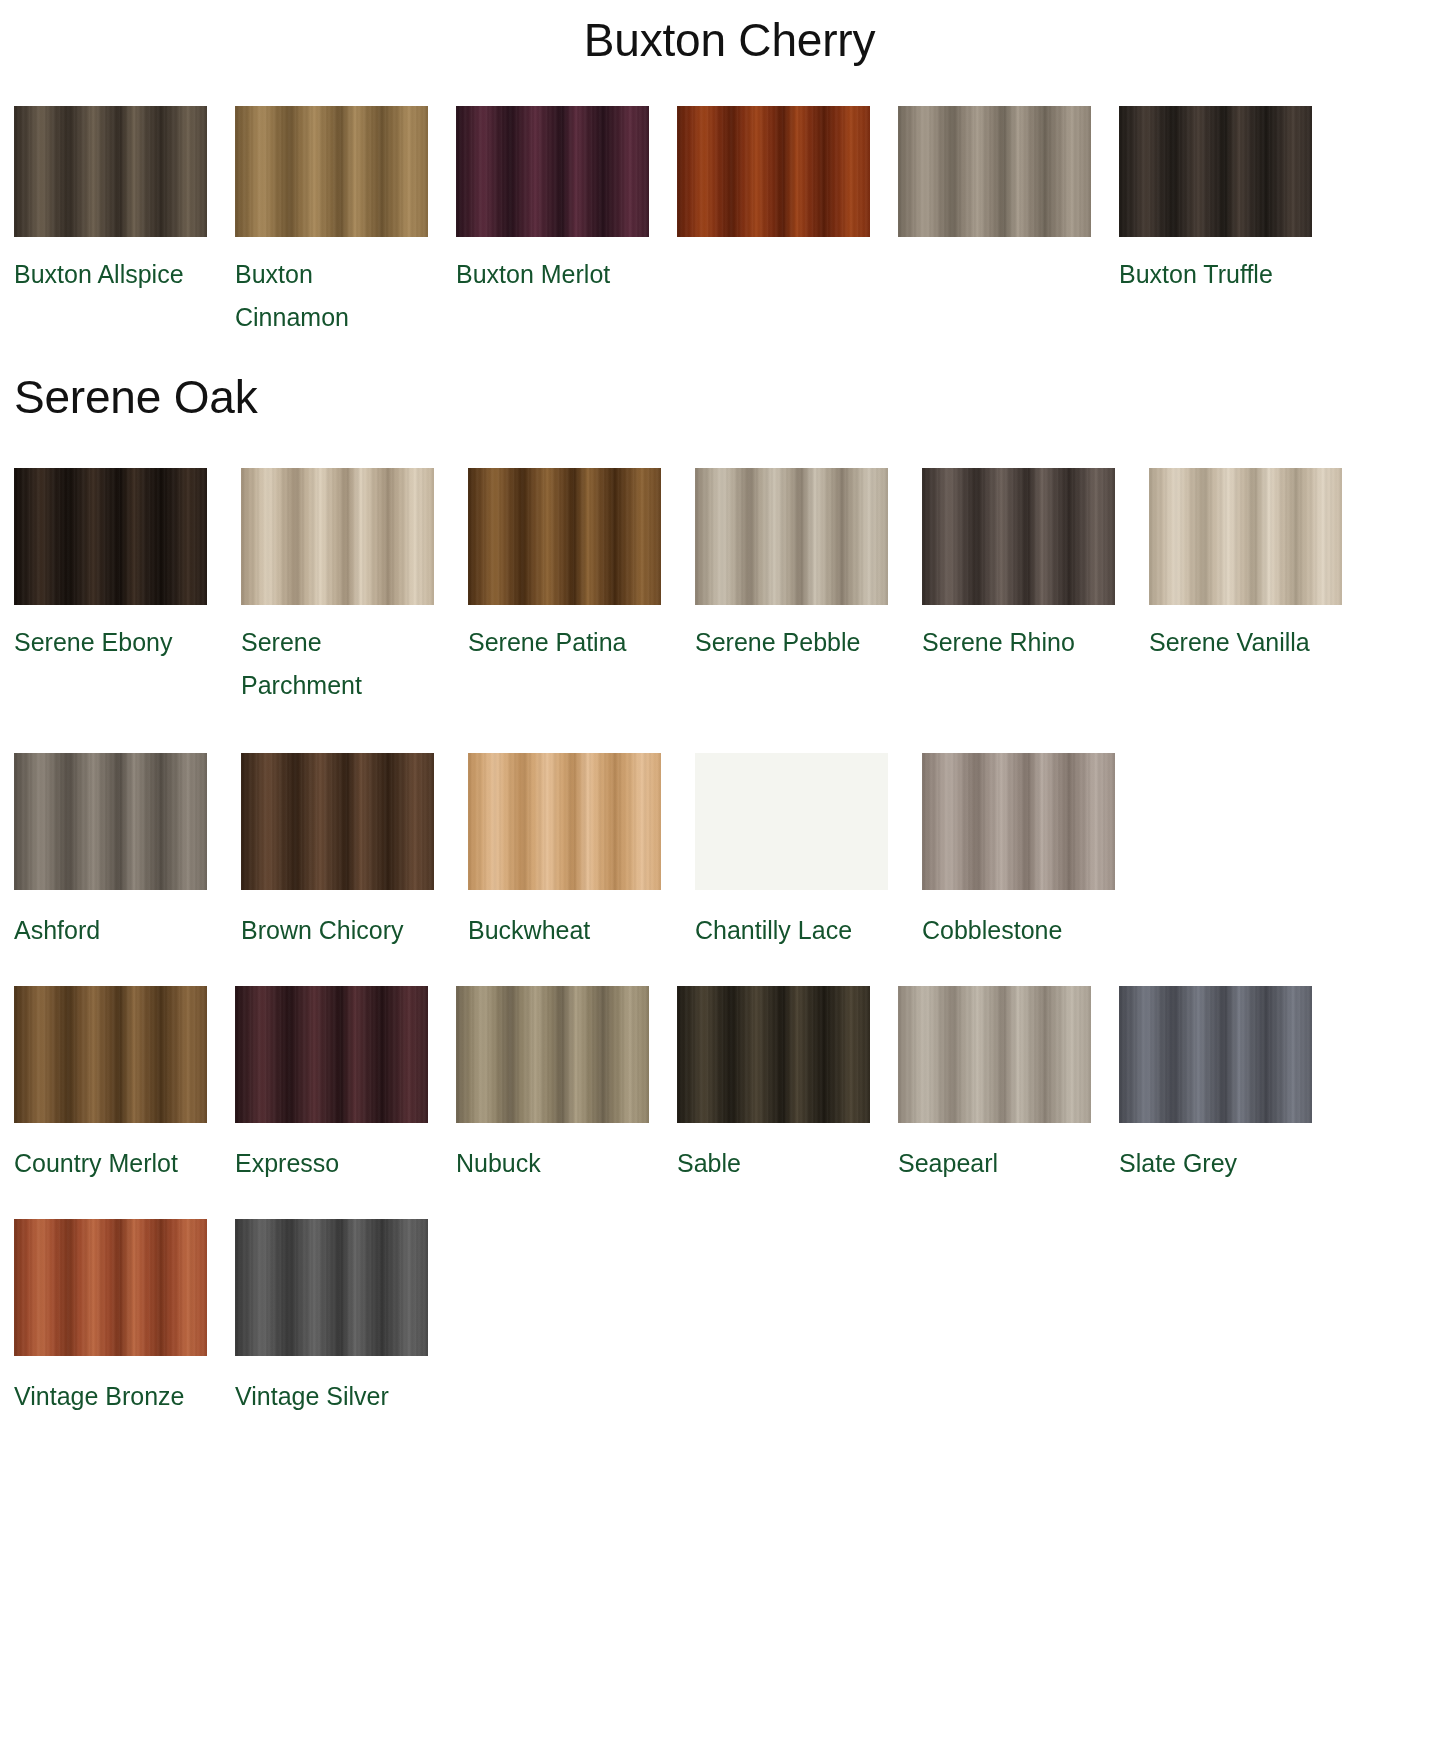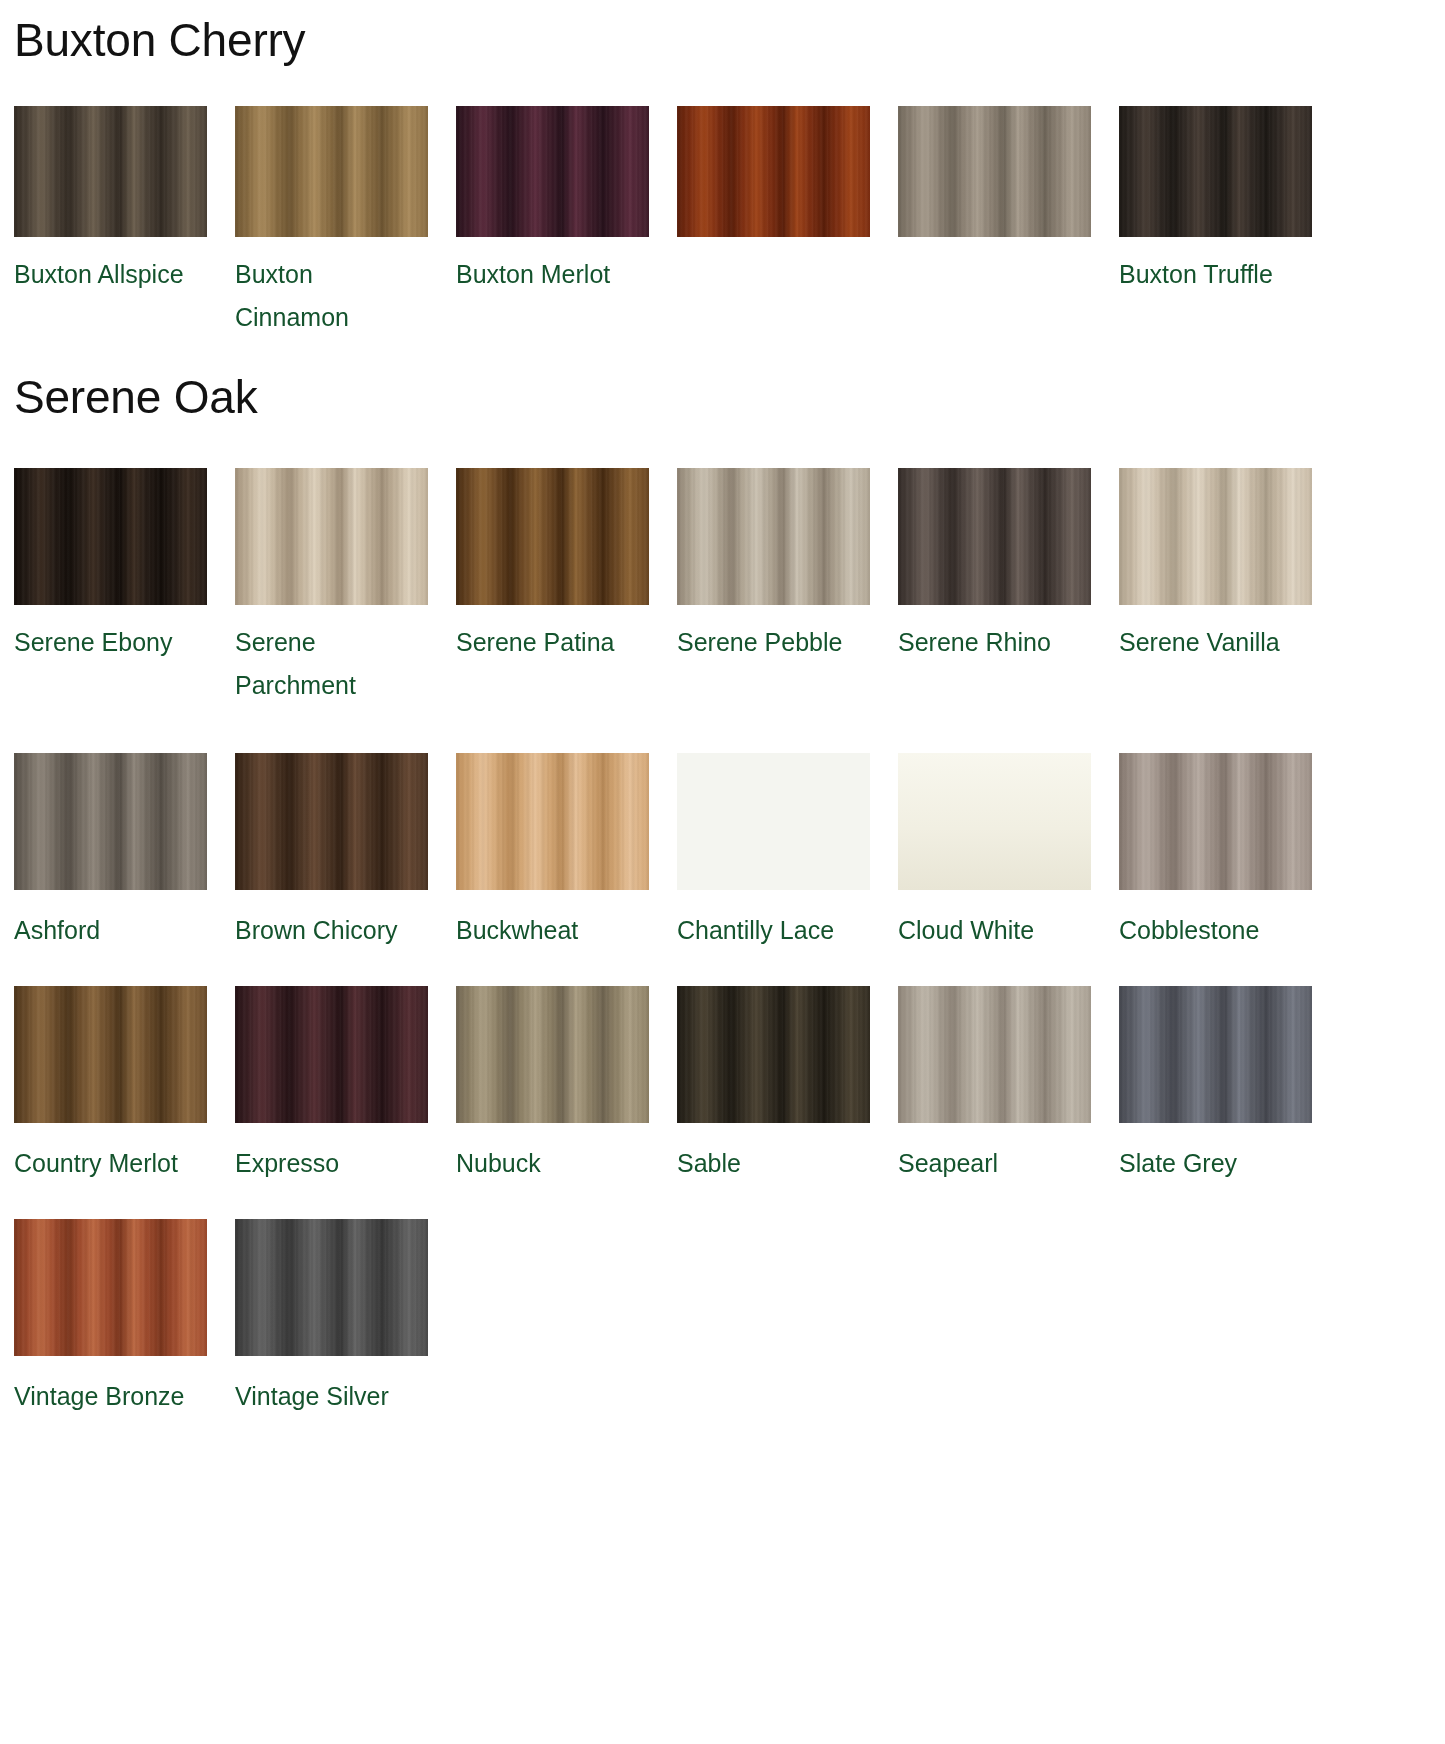--- a/index.html
+++ b/index.html
@@ -30,34 +30,34 @@
     font-weight: 400;
     font-size: 46px;
     line-height: 1.05;
     letter-spacing: -0.2px;
     color: #121212;
     margin: 0;
     padding-left: 14px;
   }
 
   
-  .sec-buxton  .section-title { padding-top: 16px; }
+  .sec-buxton  .section-title { padding-top: 16px; text-align: center; }
   .sec-serene  .section-title { padding-top: 34px; }
   .sec-maple   .section-title { padding-top: 38px; }
 
   .swatch-grid {
     display: grid;
     grid-template-columns: repeat(6, 221px);
     column-gap: 0px;
     padding-left: 14px;
     margin-top: 0;
   }
 
   .row-gap-1 { margin-top: 42px; }
-  .row-gap-2 { margin-top: 46px; }
+  .row-gap-2 { margin-top: 46px; gap: 6px; }
   .row-gap-3 { margin-top: 34px; }
 
   .swatch-cell {
     width: 221px;
     padding-right: 28px;
   }
 
   .swatch {
     width: 193px;
     height: 131px;
@@ -181,24 +181,20 @@
       </div>
       <div class="swatch-cell">
         <div class="swatch tall" style="background-color: rgb(212, 167, 117); background-image: linear-gradient(90deg, rgb(187, 140, 89) 0%, rgb(212, 167, 117) 7%, rgb(230, 192, 151) 14%, rgb(212, 167, 117) 21%, rgb(187, 140, 89) 28%, rgb(212, 167, 117) 34%, rgb(230, 192, 151) 41%, rgb(212, 167, 117) 48%, rgb(187, 140, 89) 55%, rgb(230, 192, 151) 62%, rgb(212, 167, 117) 69%, rgb(187, 140, 89) 76%, rgb(212, 167, 117) 83%, rgb(230, 192, 151) 90%, rgb(212, 167, 117) 100%), linear-gradient(175deg, rgba(255, 255, 255, 0.1) 0%, rgba(0, 0, 0, 0.12) 100%);"></div>
         <div class="swatch-label">Buckwheat</div>
       </div>
       <div class="swatch-cell">
         <div class="swatch tall flat" style="background-color: rgb(244, 245, 240);"></div>
         <div class="swatch-label">Chantilly Lace</div>
       </div>
       <div class="swatch-cell">
-        <div class="swatch tall flat" style="background-color: rgb(241, 239, 226); background-image: linear-gradient(rgb(248, 247, 238) 0%, rgb(241, 239, 226) 55%, rgb(232, 229, 213) 100%);"></div>
-        <div class="swatch-label">Cloud White</div>
-      </div>
-      <div class="swatch-cell">
         <div class="swatch tall" style="background-color: rgb(156, 143, 134); background-image: linear-gradient(90deg, rgb(130, 117, 108) 0%, rgb(156, 143, 134) 7%, rgb(182, 170, 161) 14%, rgb(156, 143, 134) 21%, rgb(130, 117, 108) 28%, rgb(156, 143, 134) 34%, rgb(182, 170, 161) 41%, rgb(156, 143, 134) 48%, rgb(130, 117, 108) 55%, rgb(182, 170, 161) 62%, rgb(156, 143, 134) 69%, rgb(130, 117, 108) 76%, rgb(156, 143, 134) 83%, rgb(182, 170, 161) 90%, rgb(156, 143, 134) 100%), linear-gradient(175deg, rgba(255, 255, 255, 0.1) 0%, rgba(0, 0, 0, 0.12) 100%);"></div>
         <div class="swatch-label">Cobblestone</div>
       </div>
     </div>
 
     <div class="swatch-grid row-gap-3">
       <div class="swatch-cell">
         <div class="swatch tall" style="background-color: rgb(107, 76, 42); background-image: linear-gradient(90deg, rgb(76, 52, 25) 0%, rgb(107, 76, 42) 7%, rgb(138, 103, 62) 14%, rgb(107, 76, 42) 21%, rgb(76, 52, 25) 28%, rgb(107, 76, 42) 34%, rgb(138, 103, 62) 41%, rgb(107, 76, 42) 48%, rgb(76, 52, 25) 55%, rgb(138, 103, 62) 62%, rgb(107, 76, 42) 69%, rgb(76, 52, 25) 76%, rgb(107, 76, 42) 83%, rgb(138, 103, 62) 90%, rgb(107, 76, 42) 100%), linear-gradient(175deg, rgba(255, 255, 255, 0.1) 0%, rgba(0, 0, 0, 0.12) 100%);"></div>
         <div class="swatch-label">Country Merlot</div>
       </div>

